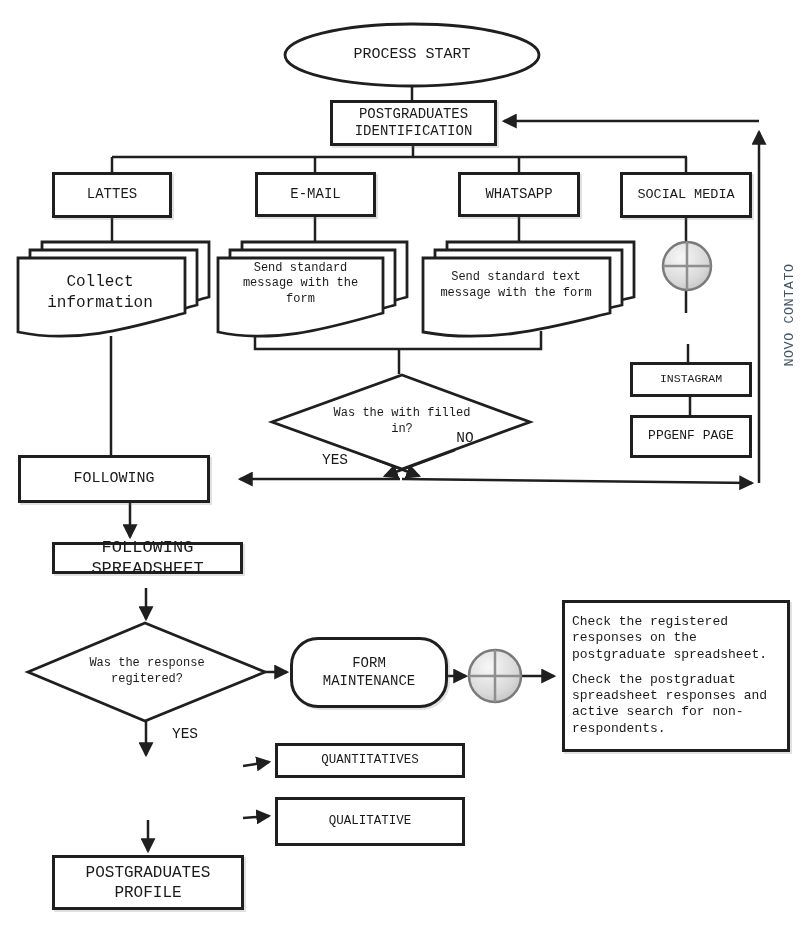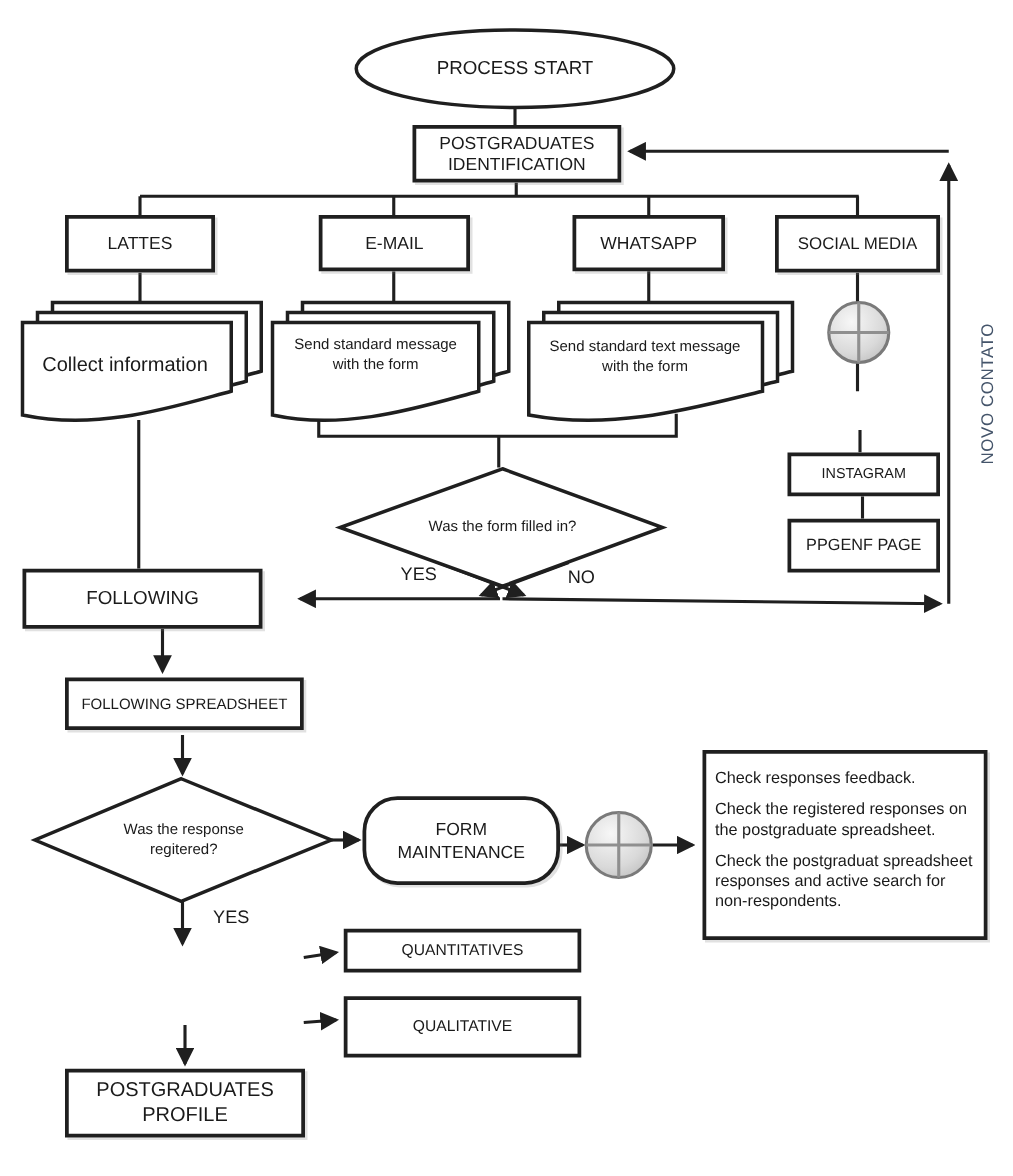--- a/index.html
+++ b/index.html
@@ -1,18 +1,18 @@
 <!DOCTYPE html>
 <html style="--line: #1f1f1f; --loop-label: #44546a; --connector-fill: #d9d9d9; --connector-stroke: #7a7a7a;"><head>
 <meta charset="utf-8">
 <style>
   html,body{margin:0;padding:0;background:#ffffff;}
   .canvas{
     position:relative;width:810px;height:941px;background:#fff;
-    font-family:Liberation Sans, sans-serif;color:#1a1a1a;overflow:hidden;
+    font-family:Liberation Mono, monospace;color:#1a1a1a;overflow:hidden;
   }
   svg.layer{position:absolute;left:0;top:0;width:810px;height:941px;}
   .ln{stroke:var(--line,#1f1f1f);stroke-width:2.5;fill:none;}
   .shape{fill:#ffffff;stroke:var(--line,#1f1f1f);stroke-width:2.8;}
   .conn-circle{fill:url(#gConn);stroke:var(--connector-stroke,#7a7a7a);stroke-width:2.5;}
   .conn-cross{stroke:#8f8f8f;stroke-width:2.5;fill:none;}
   #mArrow path{fill:var(--line,#1f1f1f);}
   .box{
     position:absolute;box-sizing:border-box;background:#fff;
     border:3px solid var(--line,#1f1f1f);
@@ -143,40 +143,39 @@
 
   <div class="box" style="left:630px;top:362px;width:122px;height:35px;font-size:11.5px;box-shadow:none;">
     <span>INSTAGRAM</span>
   </div>
   <div class="box" style="left:630px;top:415px;width:122px;height:43px;font-size:13px;box-shadow:none;text-align:center;">
     <span>PPGENF PAGE</span>
   </div>
 
   <div class="lbl loop-label" style="left:715px;top:304px;width:150px;height:22px;font-size:13.5px;">NOVO CONTATO</div>
 
-  <div class="lbl" style="left:329px;top:404px;width:146px;height:36px;font-size:12px;">Was the form filled in?</div>
+  <div class="lbl" style="left:329px;top:404px;width:146px;height:36px;font-size:12px;">Was the with filled in?</div>
   <div class="lbl" style="left:310px;top:450px;width:50px;height:20px;font-size:14.5px;">YES</div>
-  <div class="lbl" style="left:443px;top:452px;width:44px;height:20px;font-size:14.5px;">NO</div>
+  <div class="lbl" style="left:443px;top:428px;width:44px;height:20px;font-size:14.5px;">NO</div>
 
   <div class="box" style="left:18px;top:455px;width:192px;height:48px;font-size:15px;">
     <span>FOLLOWING</span>
   </div>
-  <div class="box" style="left:52px;top:542px;width:191px;height:42px;font-size:12px;">
+  <div class="box" style="left:52px;top:542px;width:191px;height:32px;font-size:17px;">
     <span>FOLLOWING SPREADSHEET</span>
   </div>
 
   <div class="lbl" style="left:74px;top:654px;width:146px;height:36px;font-size:12px;">Was the response regitered?</div>
   <div class="lbl" style="left:160px;top:724px;width:50px;height:20px;font-size:14.5px;">YES</div>
 
   <div class="box" style="left:290px;top:637px;width:158px;height:71px;font-size:14px;padding:0 18px;border-radius:28px;">
     <span>FORM MAINTENANCE</span>
   </div>
 
   <div class="box note" style="left:562px;top:600px;width:228px;height:152px;font-size:13px;justify-content:flex-start;align-items:flex-start;text-align:left;padding:2px 7px;display:block;">
-    <p>Check responses feedback.</p>
     <p>Check the registered responses on the postgraduate spreadsheet.</p>
     <p>Check the postgraduat spreadsheet responses and active search for non-respondents.</p>
   </div>
 
   <div class="box" style="left:275px;top:743px;width:190px;height:35px;font-size:12.5px;box-shadow:none;">
     <span>QUANTITATIVES</span>
   </div>
   <div class="box" style="left:275px;top:797px;width:190px;height:49px;font-size:12.5px;box-shadow:none;">
     <span>QUALITATIVE</span>
   </div>

